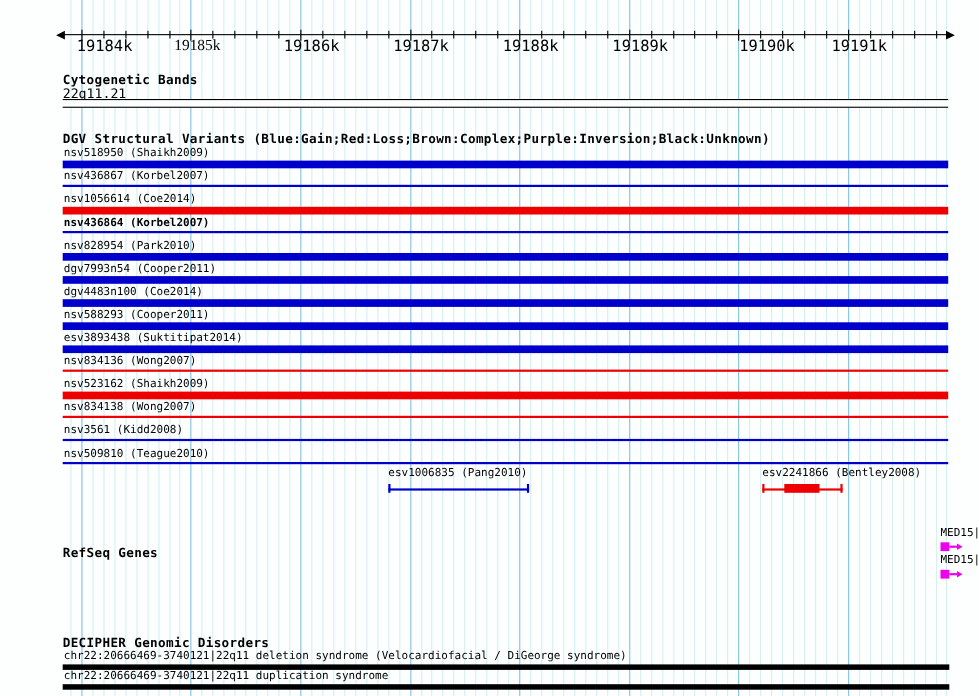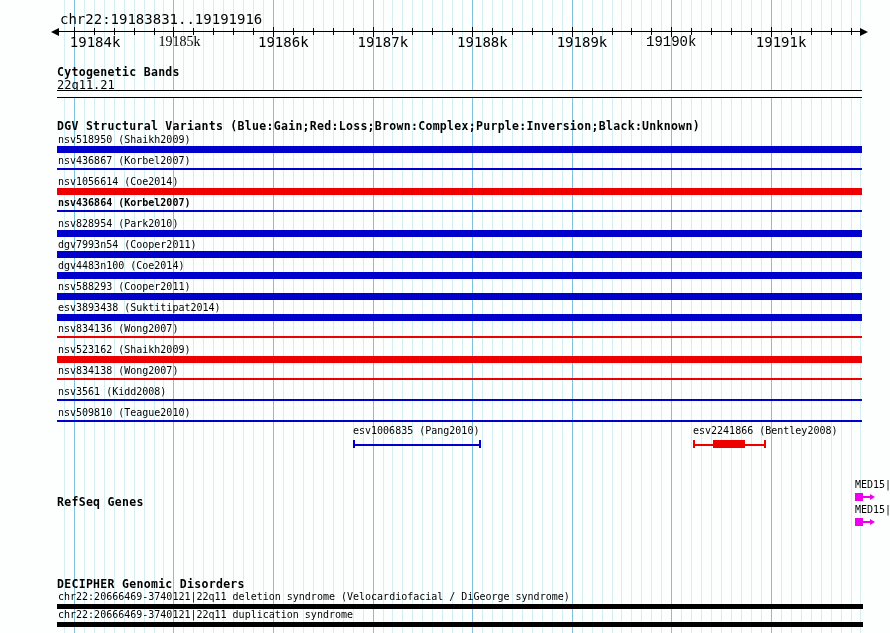--- a/index.html
+++ b/index.html
@@ -117,21 +117,20 @@
       <div class="gridline grid-minor" style="left: 790.7px;"></div>
       <div class="gridline grid-minor" style="left: 800.7px;"></div>
       <div class="gridline grid-minor" style="left: 810.6px;"></div>
       <div class="gridline grid-minor" style="left: 820.6px;"></div>
       <div class="gridline grid-minor" style="left: 830.5px;"></div>
       <div class="gridline grid-minor" style="left: 840.5px;"></div>
       <div class="gridline grid-minor" style="left: 850.5px;"></div>
       <div class="gridline grid-minor" style="left: 860.4px;"></div>
     </div>
 
-  <div class="abs chr-title">chr22:19183831..19191916</div>
 
   <div>
     <div class="ruler-line"></div>
     <div class="ruler-arrow left"></div>
     <div class="ruler-arrow right"></div>
     <div id="ruler-ticks">
         <div class="tick major" style="left: 73.8px;"></div>
         <div class="tick minor" style="left: 93.7px;"></div>
         <div class="tick minor" style="left: 113.7px;"></div>
         <div class="tick minor" style="left: 133.6px;"></div>
@@ -172,21 +171,21 @@
         <div class="tick minor" style="left: 830.5px;"></div>
         <div class="tick minor" style="left: 850.5px;"></div>
       </div>
     <div id="ruler-labels">
         <div class="tick-label" style="left: 58.8px; margin-left: 11px;">19184k</div>
         <div class="tick-label" style="left: 158.4px; font-family: Liberation Serif, serif;">19185k</div>
         <div class="tick-label" style="left: 258px;">19186k</div>
         <div class="tick-label" style="left: 357.5px;">19187k</div>
         <div class="tick-label" style="left: 457.1px;">19188k</div>
         <div class="tick-label" style="left: 556.7px;">19189k</div>
-        <div class="tick-label" style="left: 646px; font-family: Liberation Mono, monospace;">19190k</div>
+        <div class="tick-label" style="left: 672px;">19190k</div>
         <div class="tick-label" style="left: 755.8px;">19191k</div>
       </div>
   </div>
 
   <div class="abs section-header" style="top:66px;left:57px;">Cytogenetic Bands</div>
   <div class="abs mid-label" style="top:79px;left:57px;">22q11.21</div>
   <div class="band-box"></div>
 
   <div class="abs section-header" style="top:120px;left:57px;">DGV Structural Variants (Blue:Gain;Red:Loss;Brown:Complex;Purple:Inversion;Black:Unknown)</div>
   <div id="dgv-rows">

